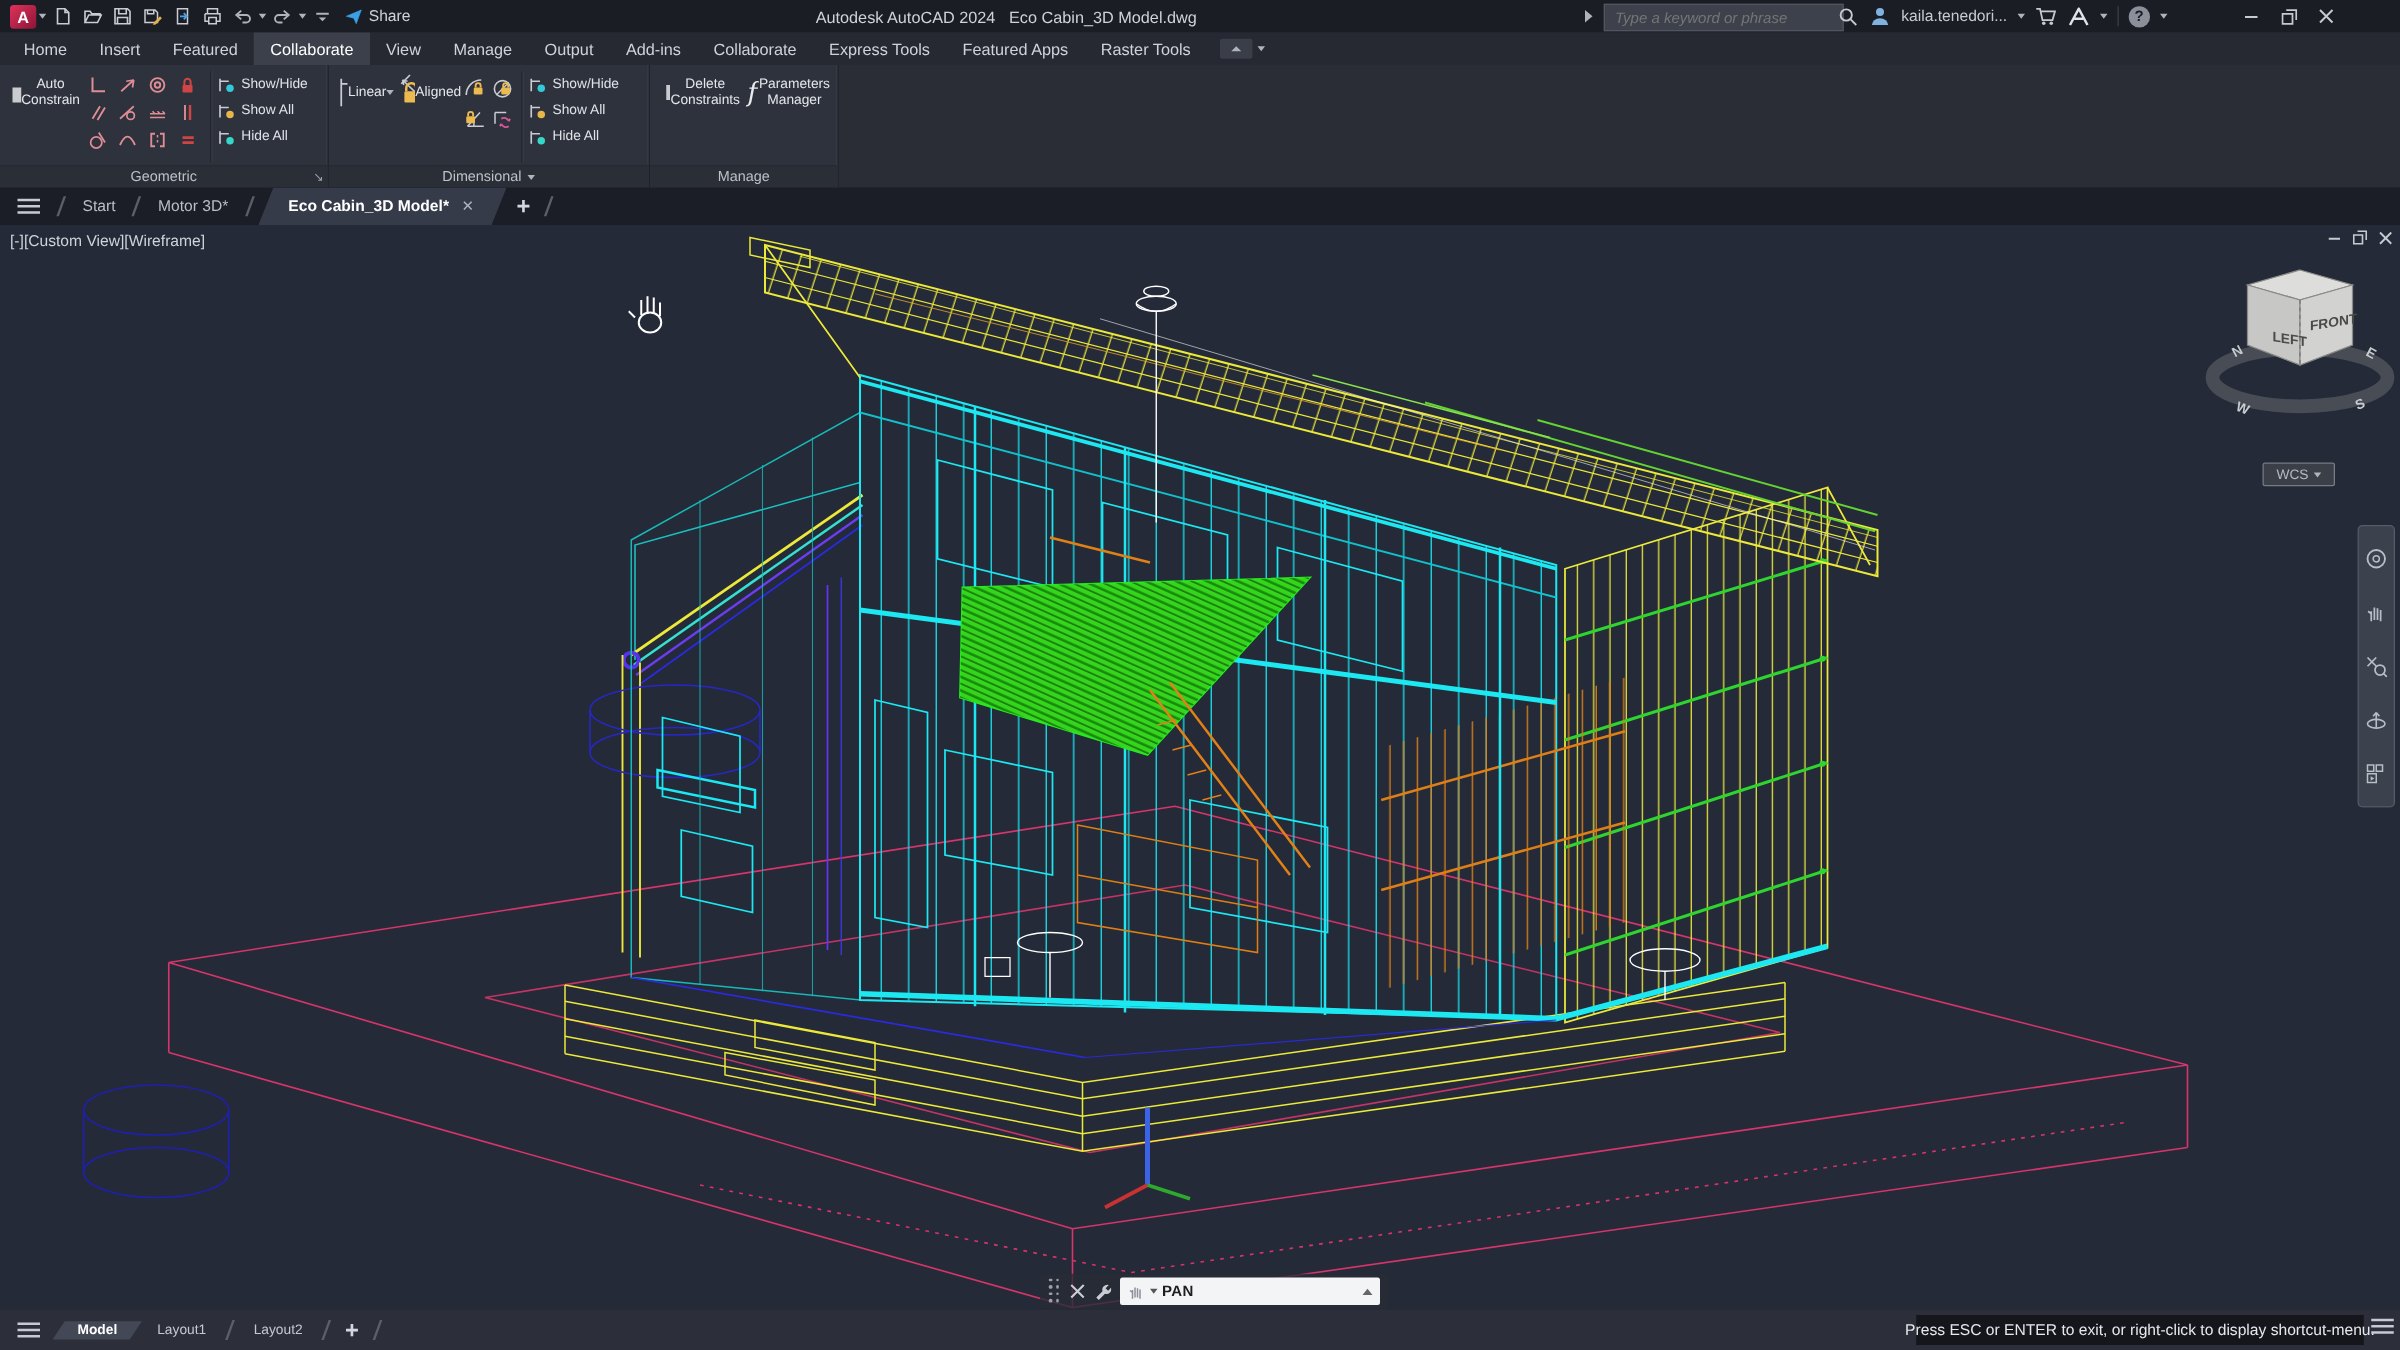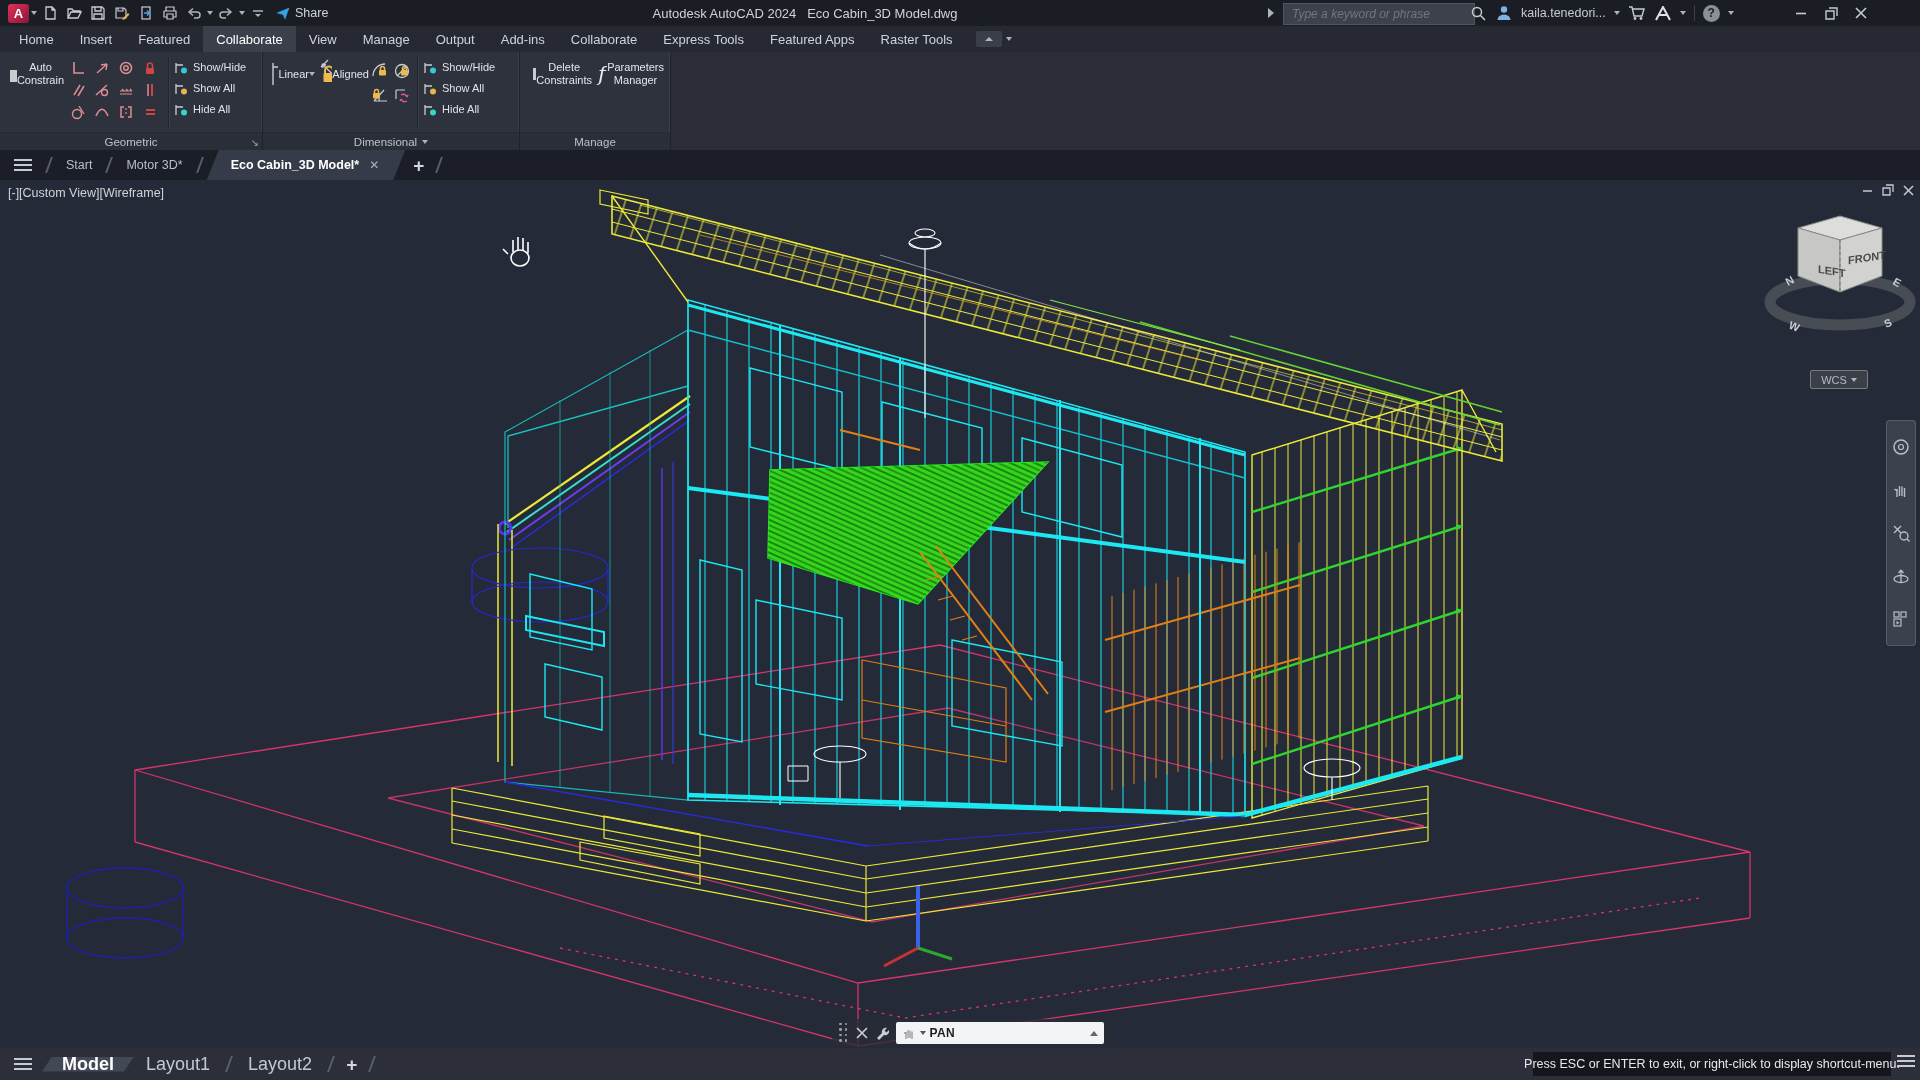--- a/index.html
+++ b/index.html
@@ -71,21 +71,21 @@
   #cmddock{position:absolute;left:832px;top:839px;height:28px;display:flex;align-items:center;gap:7px;
       background:rgba(40,44,54,.78);border-radius:3px;padding:0 7px;}
   #cmdgrip{display:grid;grid-template-columns:repeat(2,4px);grid-auto-rows:4px;gap:1.5px;}
   #cmdgrip i{width:2.5px;height:2.5px;background:#9aa0aa;border-radius:50%;}
   #cmdinput{width:196px;height:22px;background:#f3f4f5;border-radius:2px;display:flex;align-items:center;padding:0 6px;gap:4px;}
   #cmdinput .cmd{font-size:12px;font-weight:bold;color:#1c1e22;letter-spacing:.4px;}
   .caret-up{width:0;height:0;border-left:4px solid transparent;border-right:4px solid transparent;border-bottom:5px solid #666;}
   .caret-dn-dark{width:0;height:0;border-left:3.5px solid transparent;border-right:3.5px solid transparent;border-top:4.5px solid #555;}
   
   #statusbar{position:absolute;top:1048px;left:0;width:1920px;height:32px;background:#2c2f39;display:flex;align-items:center;}
-  .stab{padding:0 12px;height:15px;display:flex;align-items:center;font-size:18px;color:#c4c8d0;}
+  .stab{padding:0 12px;height:15px;display:flex;align-items:center;font-size:11px;color:#c4c8d0;}
   .stab.active{background:#434856;color:#fff;font-weight:bold;clip-path:polygon(10px 0,100% 0,calc(100% - 10px) 100%,0 100%);padding:0 20px;}
   #hint{position:absolute;left:1533px;top:4px;width:358px;height:24px;background:#14161b;color:#e6e8ec;font-size:12.5px;
       display:flex;align-items:center;justify-content:center;white-space:nowrap;}
   #sb-burger{position:absolute;left:1897px;top:7px;}
   .icon{flex:none;}
 </style>
 </head>
 <body>
 
 <div id="titlebar">

